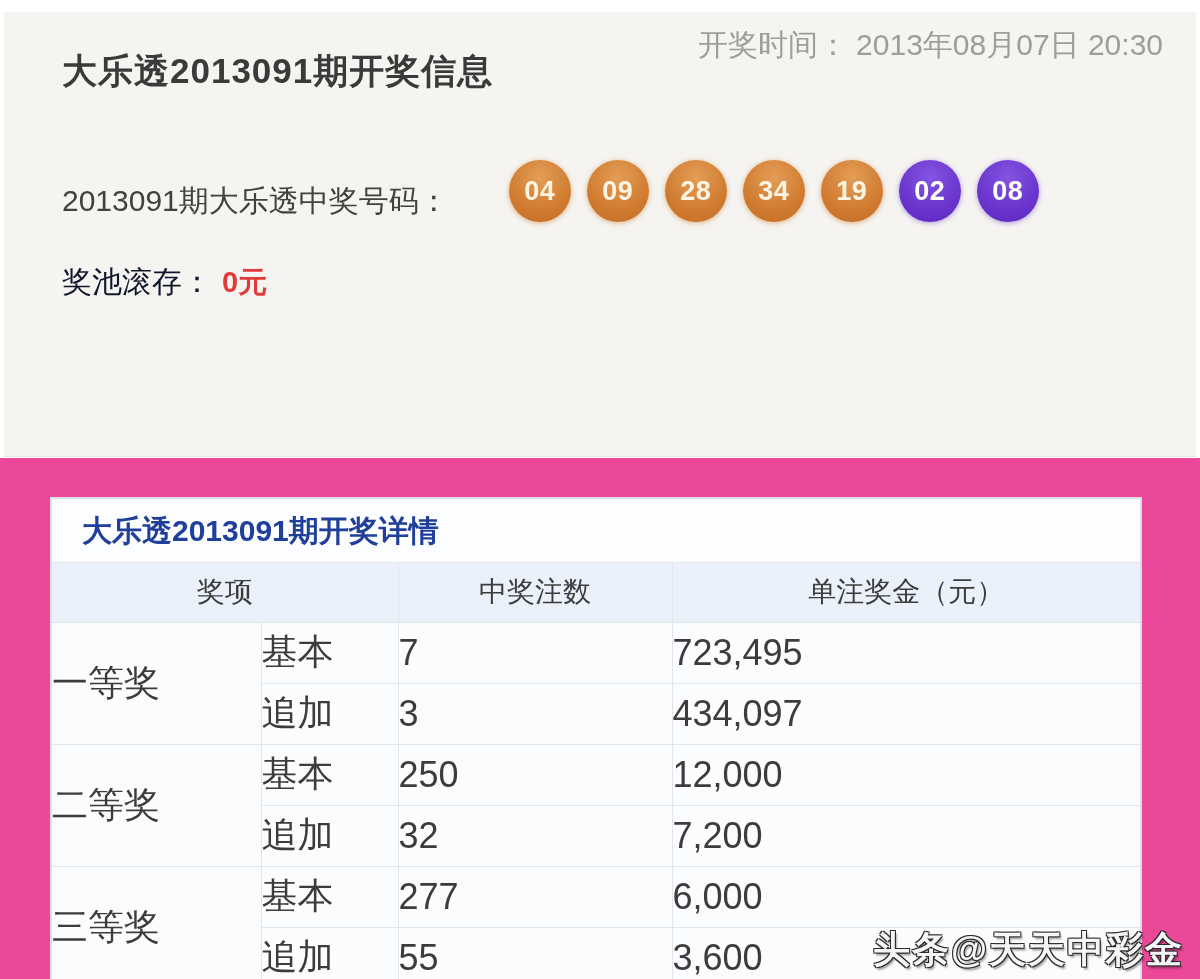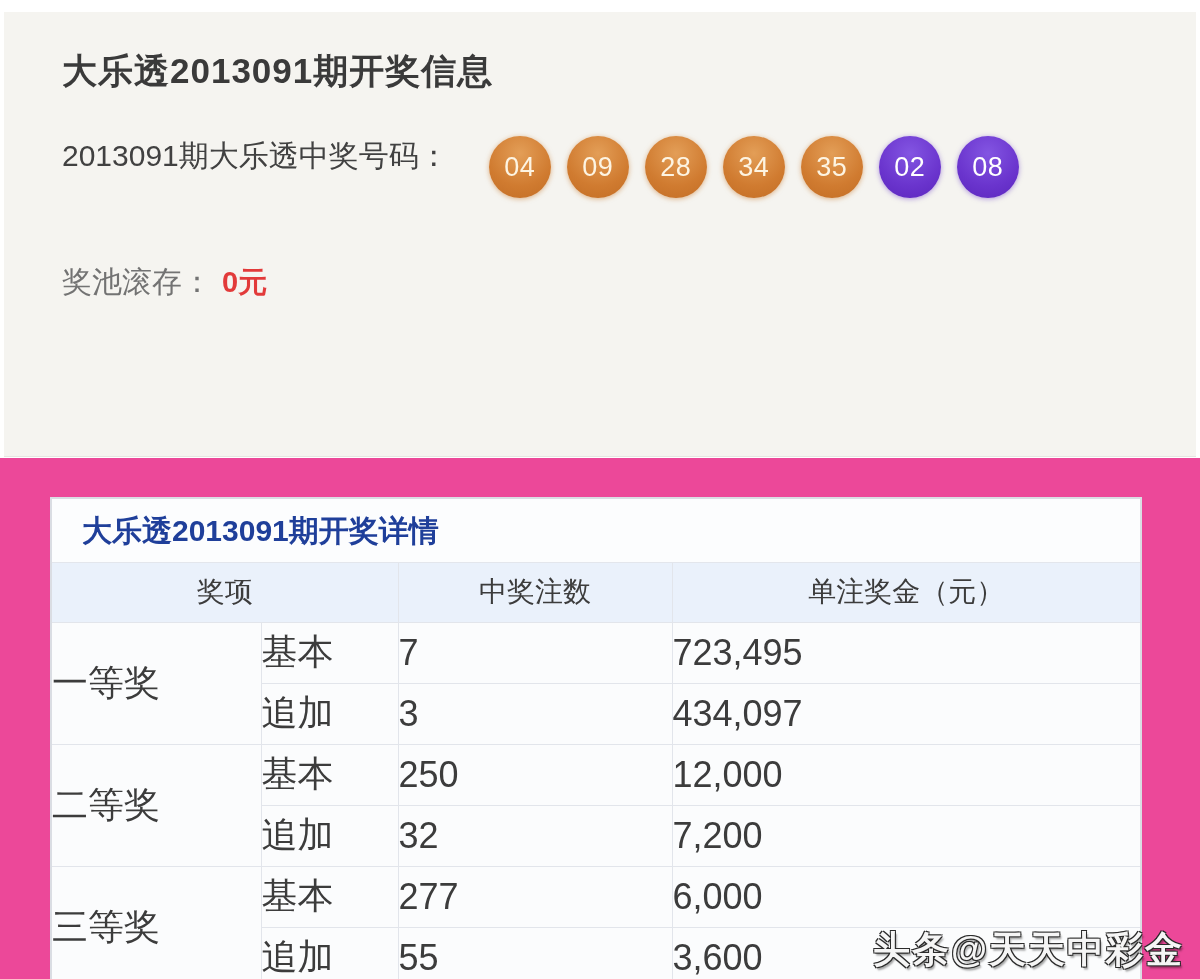--- a/index.html
+++ b/index.html
@@ -22,47 +22,47 @@
     position:absolute; top:13px; right:33px;
     font-size:30px; color:#9d9d9d; white-space:nowrap;
   }
   .draw-time .dt-value { margin-left:8px; }
   .page-title {
     position:absolute; top:36px; left:58px;
     font-size:35px; font-weight:bold; color:#3a3a3a;
     letter-spacing:1px;
   }
   .numbers-row {
-    position:absolute; top:124px; left:58px;
-    display:flex; align-items:flex-start;
+    position:absolute; top:148px; left:58px;
+    display:flex; align-items:flex-end;gap:20px;
   }
   .numbers-row .label {
     font-size:30px; color:#414141; margin-right:40px; white-space:nowrap;
   }
   .balls { display:flex; gap:16px; }
   .ball {
     width:62px; height:62px; border-radius:50%;
     display:flex; align-items:center; justify-content:center;
-    font-size:27px; font-weight:normal; letter-spacing:0.5px;
+    font-size:27px; font-weight:bold; letter-spacing:0.5px;
   }
   .ball.front {
     background:radial-gradient(circle at 50% 28%, #e39e57 0%, #d07b30 60%, #c26d25 100%);
     color:#fdf4e2;
     box-shadow:0 1px 5px rgba(198,122,48,0.55);
   }
   .ball.back {
     background:radial-gradient(circle at 50% 28%, #8355e2 0%, #6a34cd 60%, #5b26bd 100%);
     color:#ffffff;
     box-shadow:0 1px 5px rgba(106,60,200,0.5);
   }
   .pool-row {
     position:absolute; top:250px; left:58px;
     display:flex; align-items:baseline;
   }
-  .pool-row .label { font-size:30px; color:#737373; }
+  .pool-row .label { font-size:30px; color:#0f172a; }
   .pool-value { font-size:29px; font-weight:bold; color:#e23a3a; margin-left:10px; }
 
   
   .lower {
     position:absolute; top:458px; left:0; width:1200px; height:521px;
     background:#ec4899;
   }
   .details-card {
     position:absolute; top:39px; left:50px; width:1092px;
     background:#fcfdfe;
@@ -98,31 +98,34 @@
       2px 3px 2px rgba(0,0,0,0.35);
     letter-spacing:2px;
   }
 </style>
 </head>
 <body>
 
 <div class="page">
 
   <div class="upper">
+    <div class="draw-time">
+      <span>开奖时间：</span><span class="dt-value">2013年08月07日 20:30</span>
+    </div>
 
     <h1 class="page-title">大乐透2013091期开奖信息</h1>
 
     <div class="numbers-row">
       <span class="label">2013091期大乐透中奖号码：</span>
       <div class="balls">
           <div class="ball front">04</div>
           <div class="ball front">09</div>
           <div class="ball front">28</div>
           <div class="ball front">34</div>
-          <div class="ball front">35</div>
+          <div class="ball front">19</div>
           <div class="ball back">02</div>
           <div class="ball back">08</div>
         </div>
     </div>
 
     <div class="pool-row">
       <span class="label">奖池滚存：</span>
       <span class="pool-value">0元</span>
     </div>
   </div>

